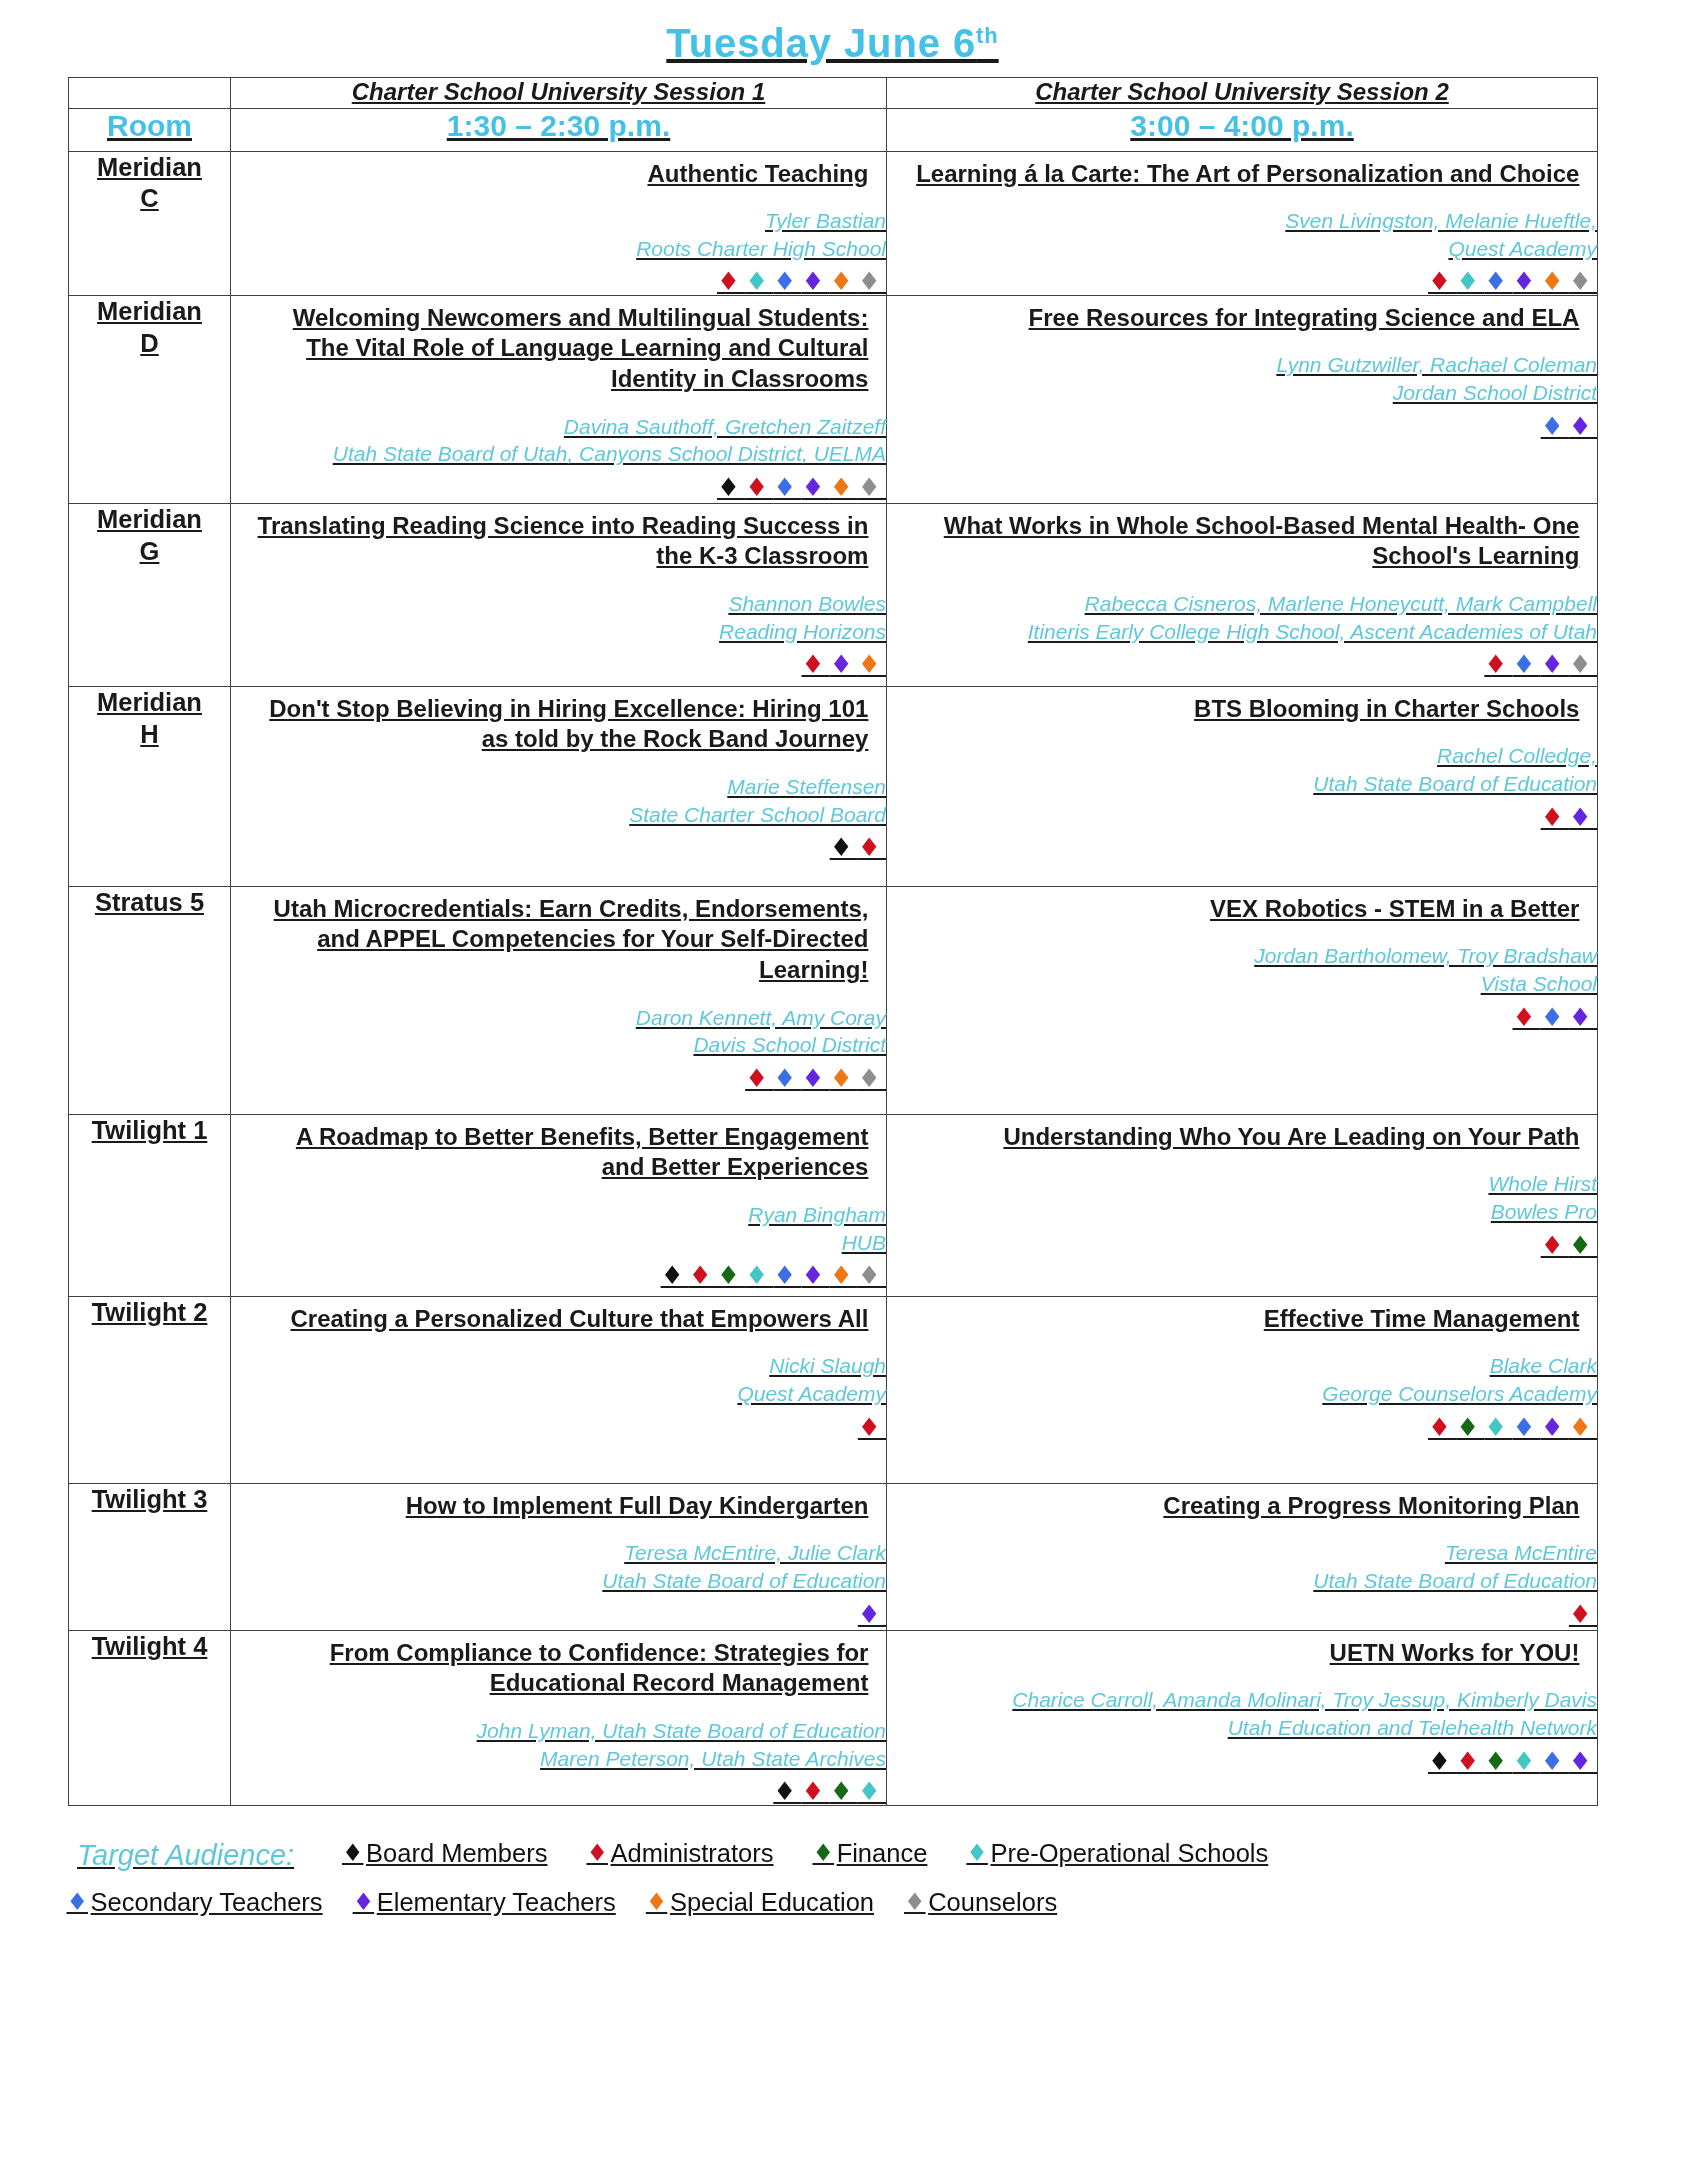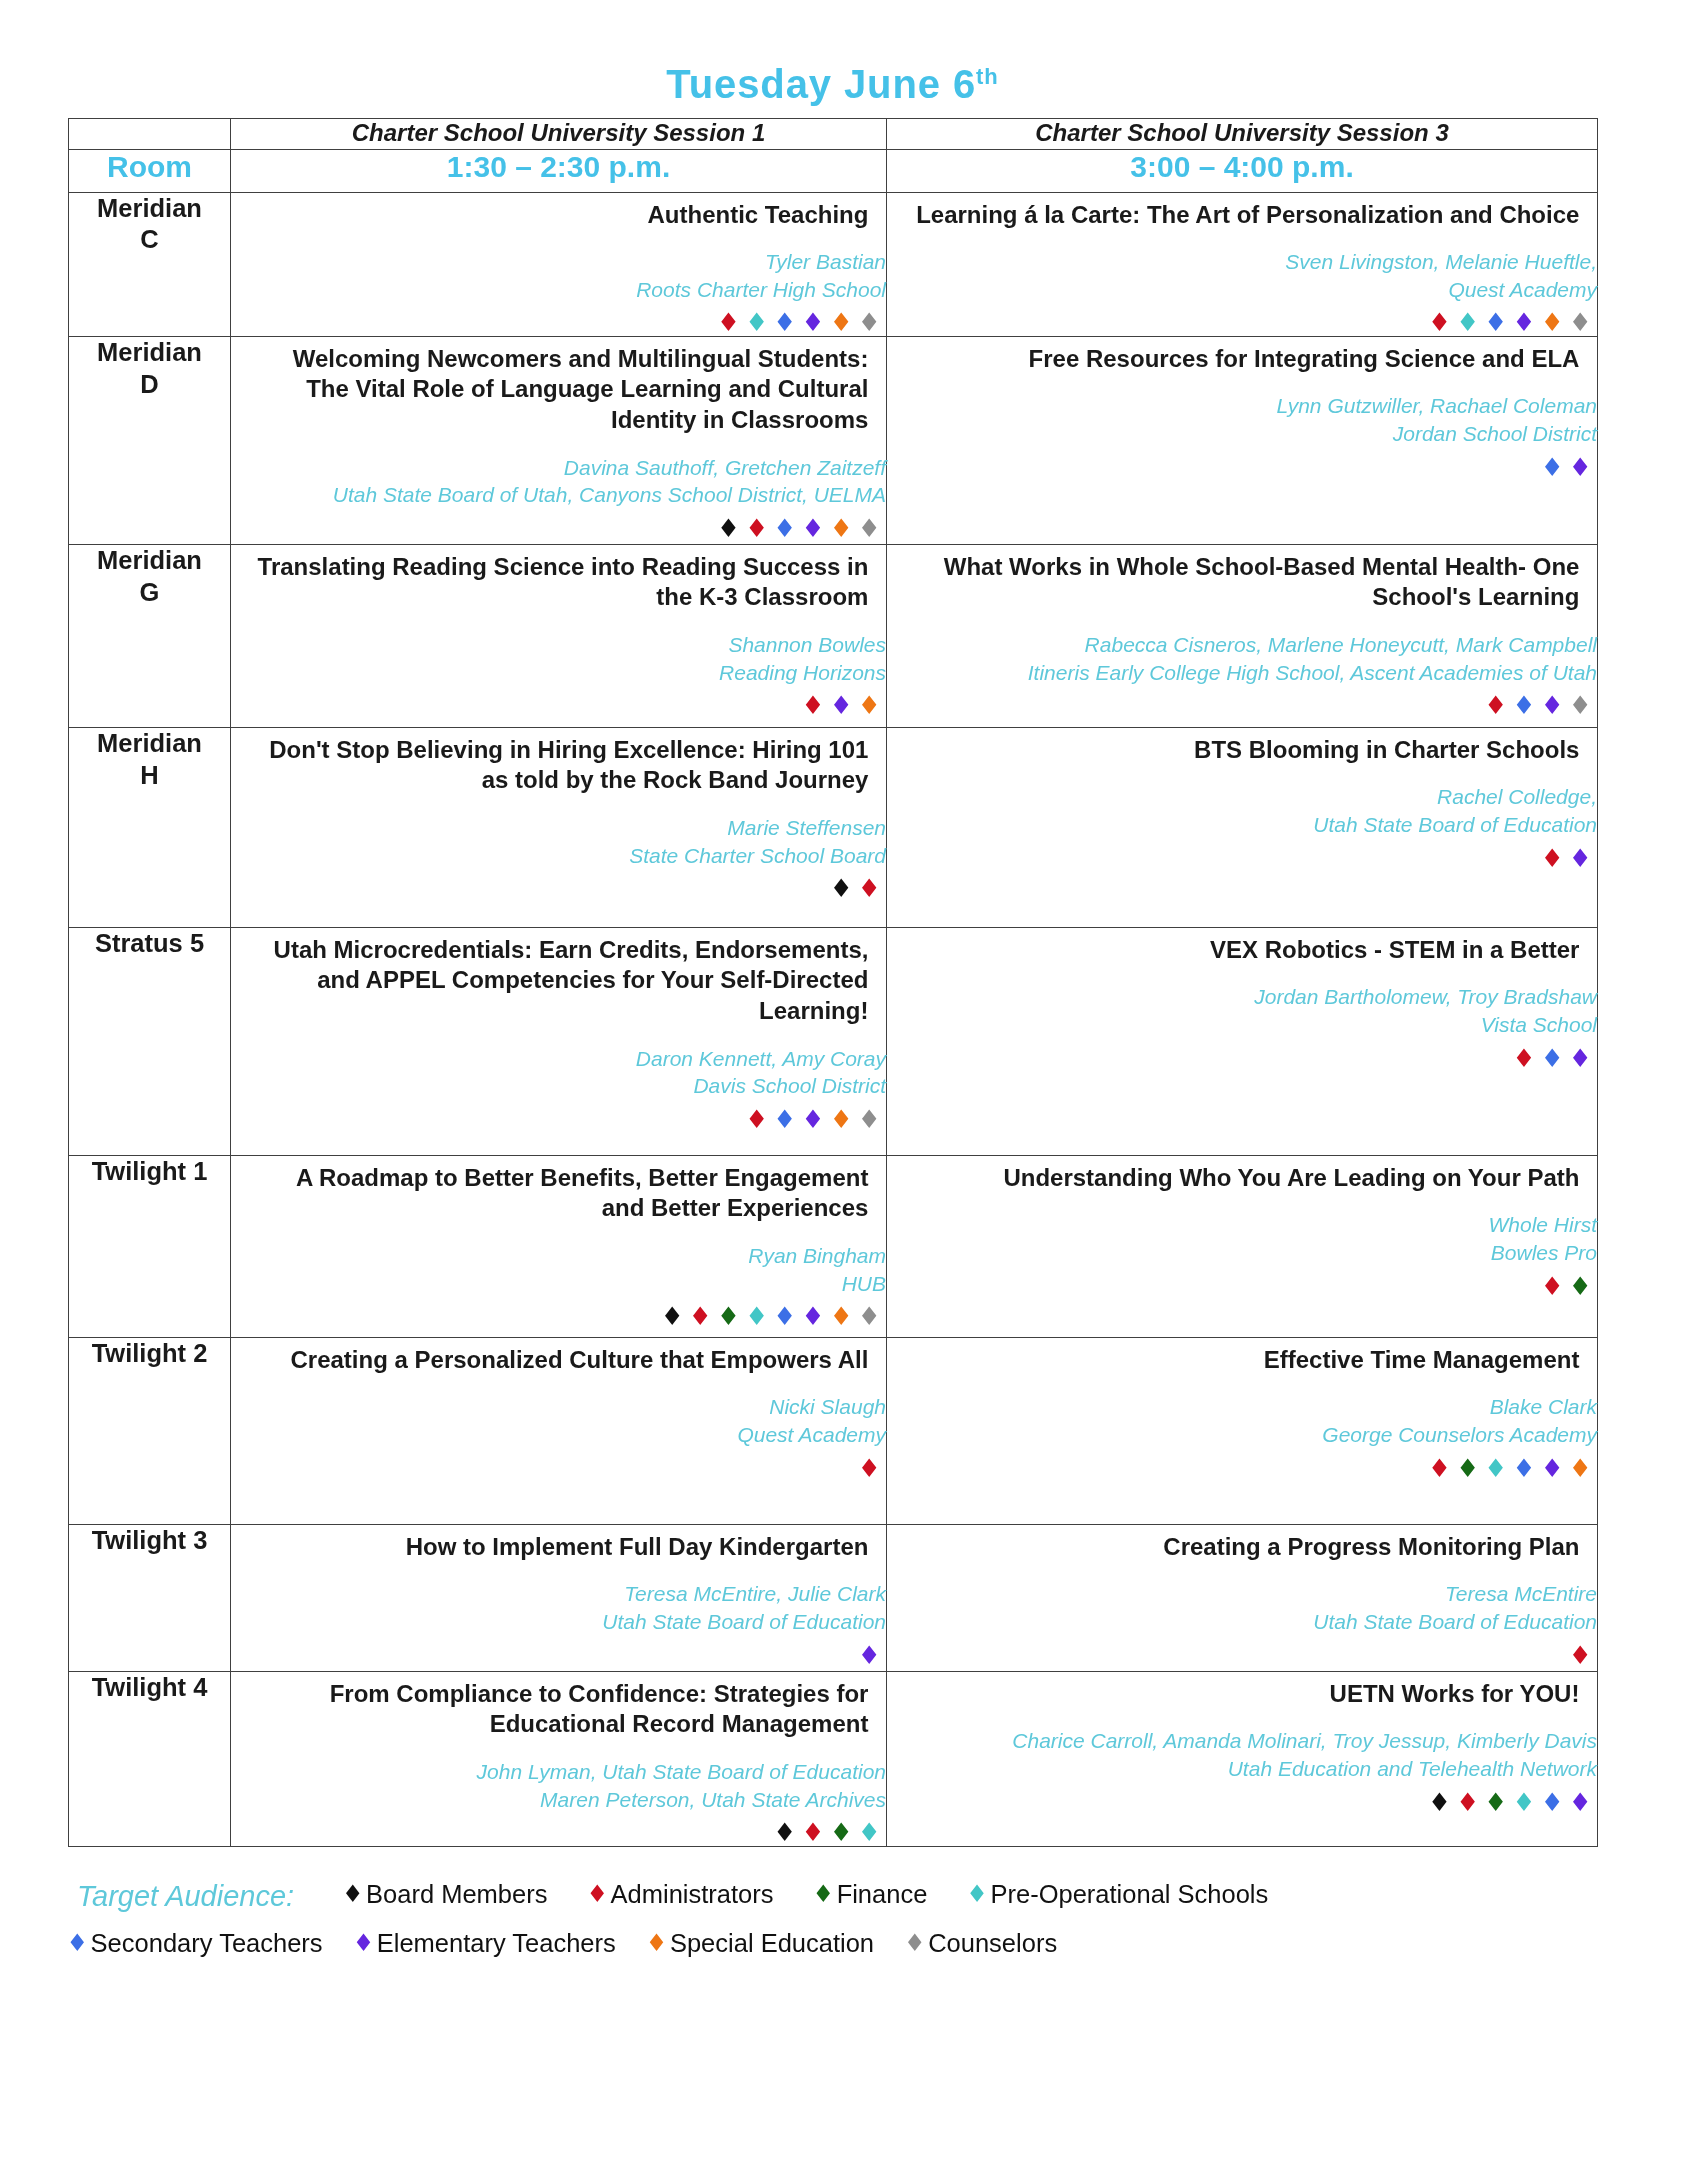--- a/index.html
+++ b/index.html
@@ -2,21 +2,21 @@
 <html style="--cyan: #45C1E8; --pcyan: #5EC8DA;font-size:14px"><head>
 <meta charset="utf-8">
 <style>
   html, body { margin: 0; padding: 0; background: #ffffff; }
   body {
     width: 1685px; height: 2181px;
     font-family: "Liberation Sans", "DejaVu Sans", sans-serif;
     color: #1a1a1a;
     -webkit-font-smoothing: antialiased;
   }
-  .page { padding-top: 62px; }
+  .page { padding-top: 21px; text-decoration: underline; }
   .title {
     width: 1529px; margin: 0 0 10.5px 68px;
     text-align: center;
     font-size: 40px; font-weight: bold; letter-spacing: 0.9px;
     color: var(--cyan, #45C1E8);
   }
   .title sup { font-size: 0.55em; }
   table.sched {
     border-collapse: collapse; table-layout: fixed;
     margin-left: 68px; width: 1529px;
@@ -76,21 +76,21 @@
   <table class="sched">
     <colgroup>
       <col style="width:162px">
       <col style="width:656px">
       <col style="width:711px">
     </colgroup>
     <thead>
       <tr>
         <td class="corner-cell"></td>
         <td class="sess-head">Charter School University Session 1</td>
-        <td class="sess-head">Charter School University Session 3</td>
+        <td class="sess-head">Charter School University Session 2</td>
       </tr>
       <tr>
         <td class="room-head">Room</td>
         <td class="time-head">1:30 – 2:30 p.m.</td>
         <td class="time-head">3:00 – 4:00 p.m.</td>
       </tr>
     </thead>
     <tbody id="rows">
         <tr style="height: 132px;">
           <td class="room-cell">Meridian

